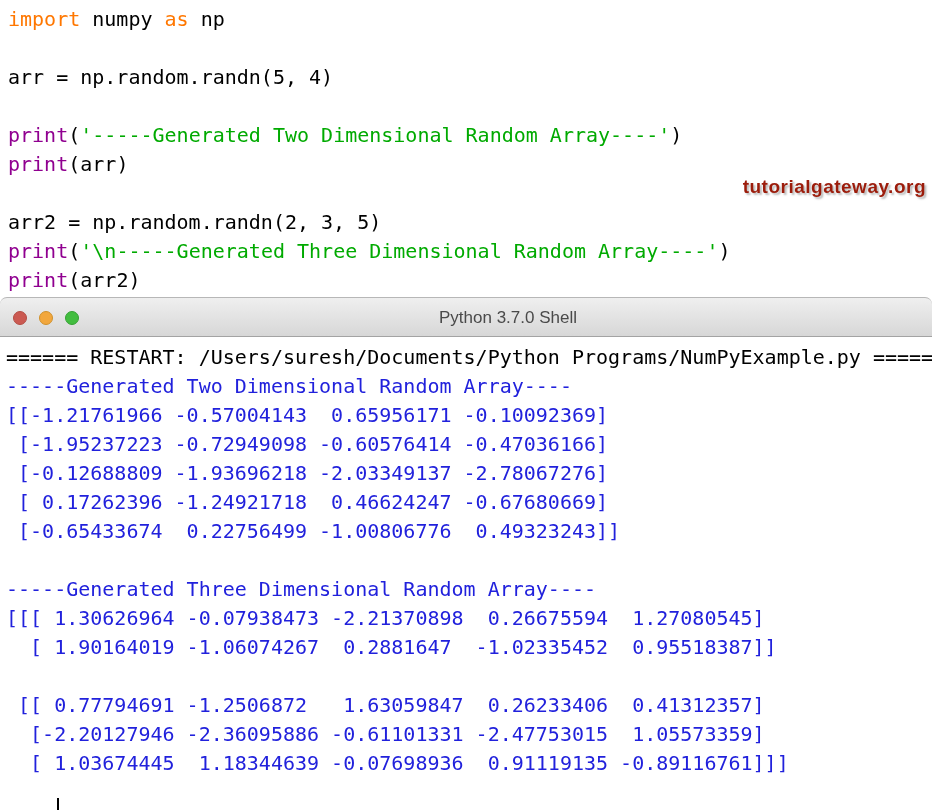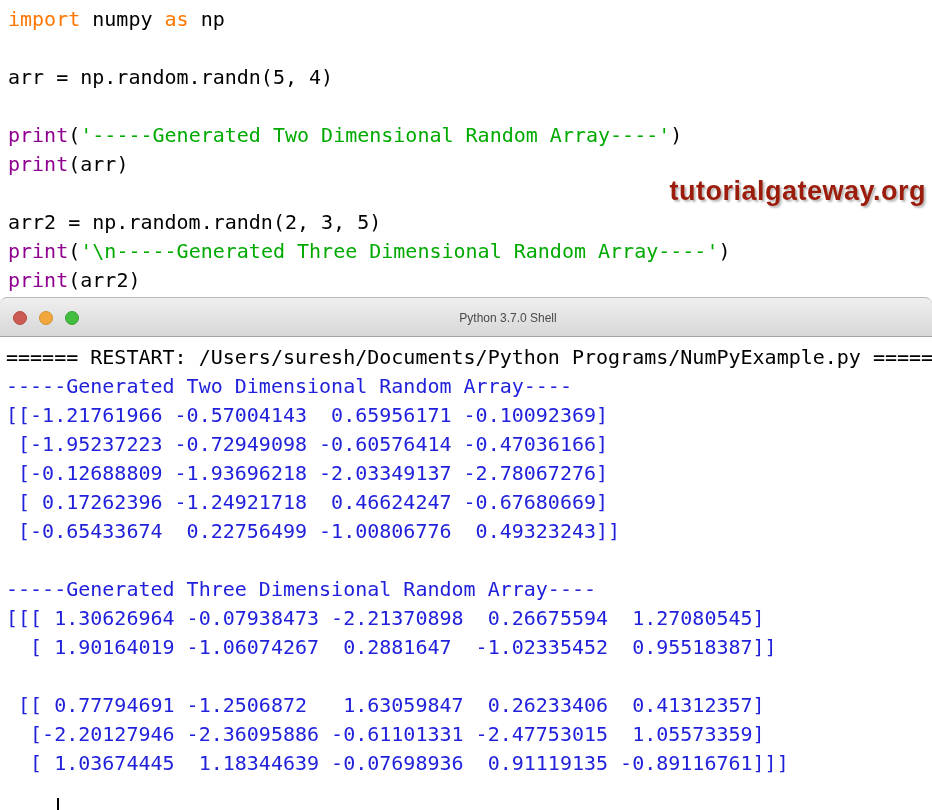--- a/index.html
+++ b/index.html
@@ -15,39 +15,39 @@
   .line{height:29px;line-height:29px;font-size:20px;white-space:pre;overflow:hidden;}
   .tok-df{color:#000000;}
   .tok-kw{color:var(--keyword);}
   .tok-bi{color:var(--builtin);}
   .tok-st{color:var(--string);}
   .tok-k{color:#000000;}
   .tok-b{color:var(--output);}
   
   .watermark{
     position:absolute;top:176px;right:6px;
-    font-family:"Liberation Sans", sans-serif;font-weight:bold;font-size:27px;
+    font-family:"Liberation Sans", sans-serif;font-weight:bold;font-size:19px;
     color:var(--brand);text-shadow:2px 2px 2px rgba(130,130,130,0.55);
     letter-spacing:0.5px;
   }
   
   .titlebar{
     position:absolute;left:0;top:297px;width:932px;height:40px;box-sizing:border-box;
     background:linear-gradient(#efefef,#d7d7d7);
     border-top:1px solid #b7b7b7;border-bottom:1px solid #a3a3a3;
     border-radius:7px 7px 0 0;
   }
   .lights{position:absolute;left:13px;top:0;height:40px;display:flex;align-items:center;gap:12px;}
   .light{width:14px;height:14px;border-radius:50%;display:inline-block;box-sizing:border-box;}
   .light.red{background:var(--btn-close);border:1px solid #b44d44;}
   .light.yellow{background:var(--btn-min);border:1px solid #d0912c;}
   .light.green{background:var(--btn-zoom);border:1px solid #36a134;}
   .title{
     position:absolute;left:0;right:0;top:0;height:40px;line-height:40px;
-    text-align:center;font-family:"Liberation Sans", sans-serif;font-size:12px;
+    text-align:center;font-family:"Liberation Sans", sans-serif;font-size:17px;
     color:#4a4a4a;padding-left:84px;box-sizing:border-box;text-align:center;
   }
   
   .shell{
     position:absolute;left:0;top:338px;width:932px;height:472px;
     background:#ffffff;padding:5px 0 0 6px;box-sizing:border-box;overflow:hidden;
   }
   .cursor{
     position:absolute;left:57px;top:460px;width:2px;height:16px;background:#000000;
   }

